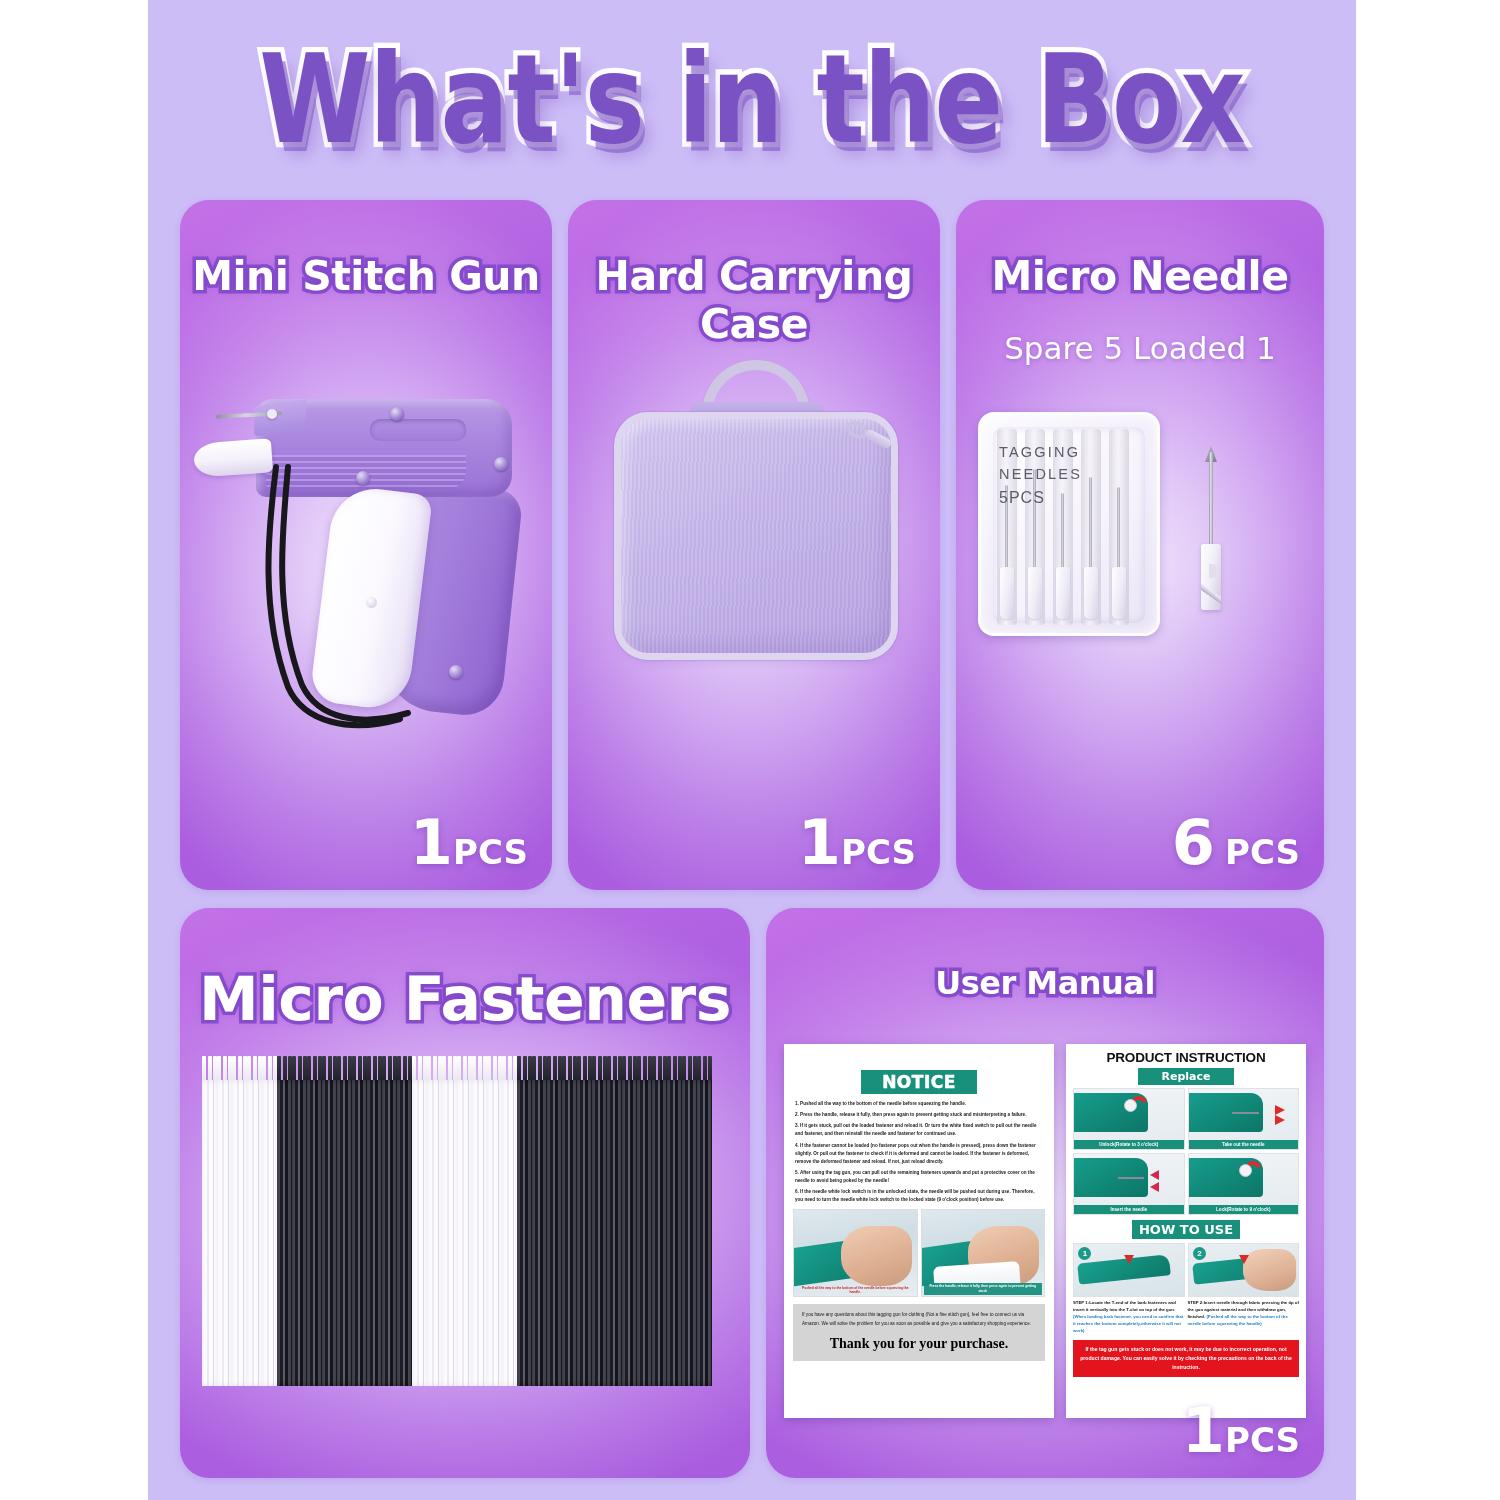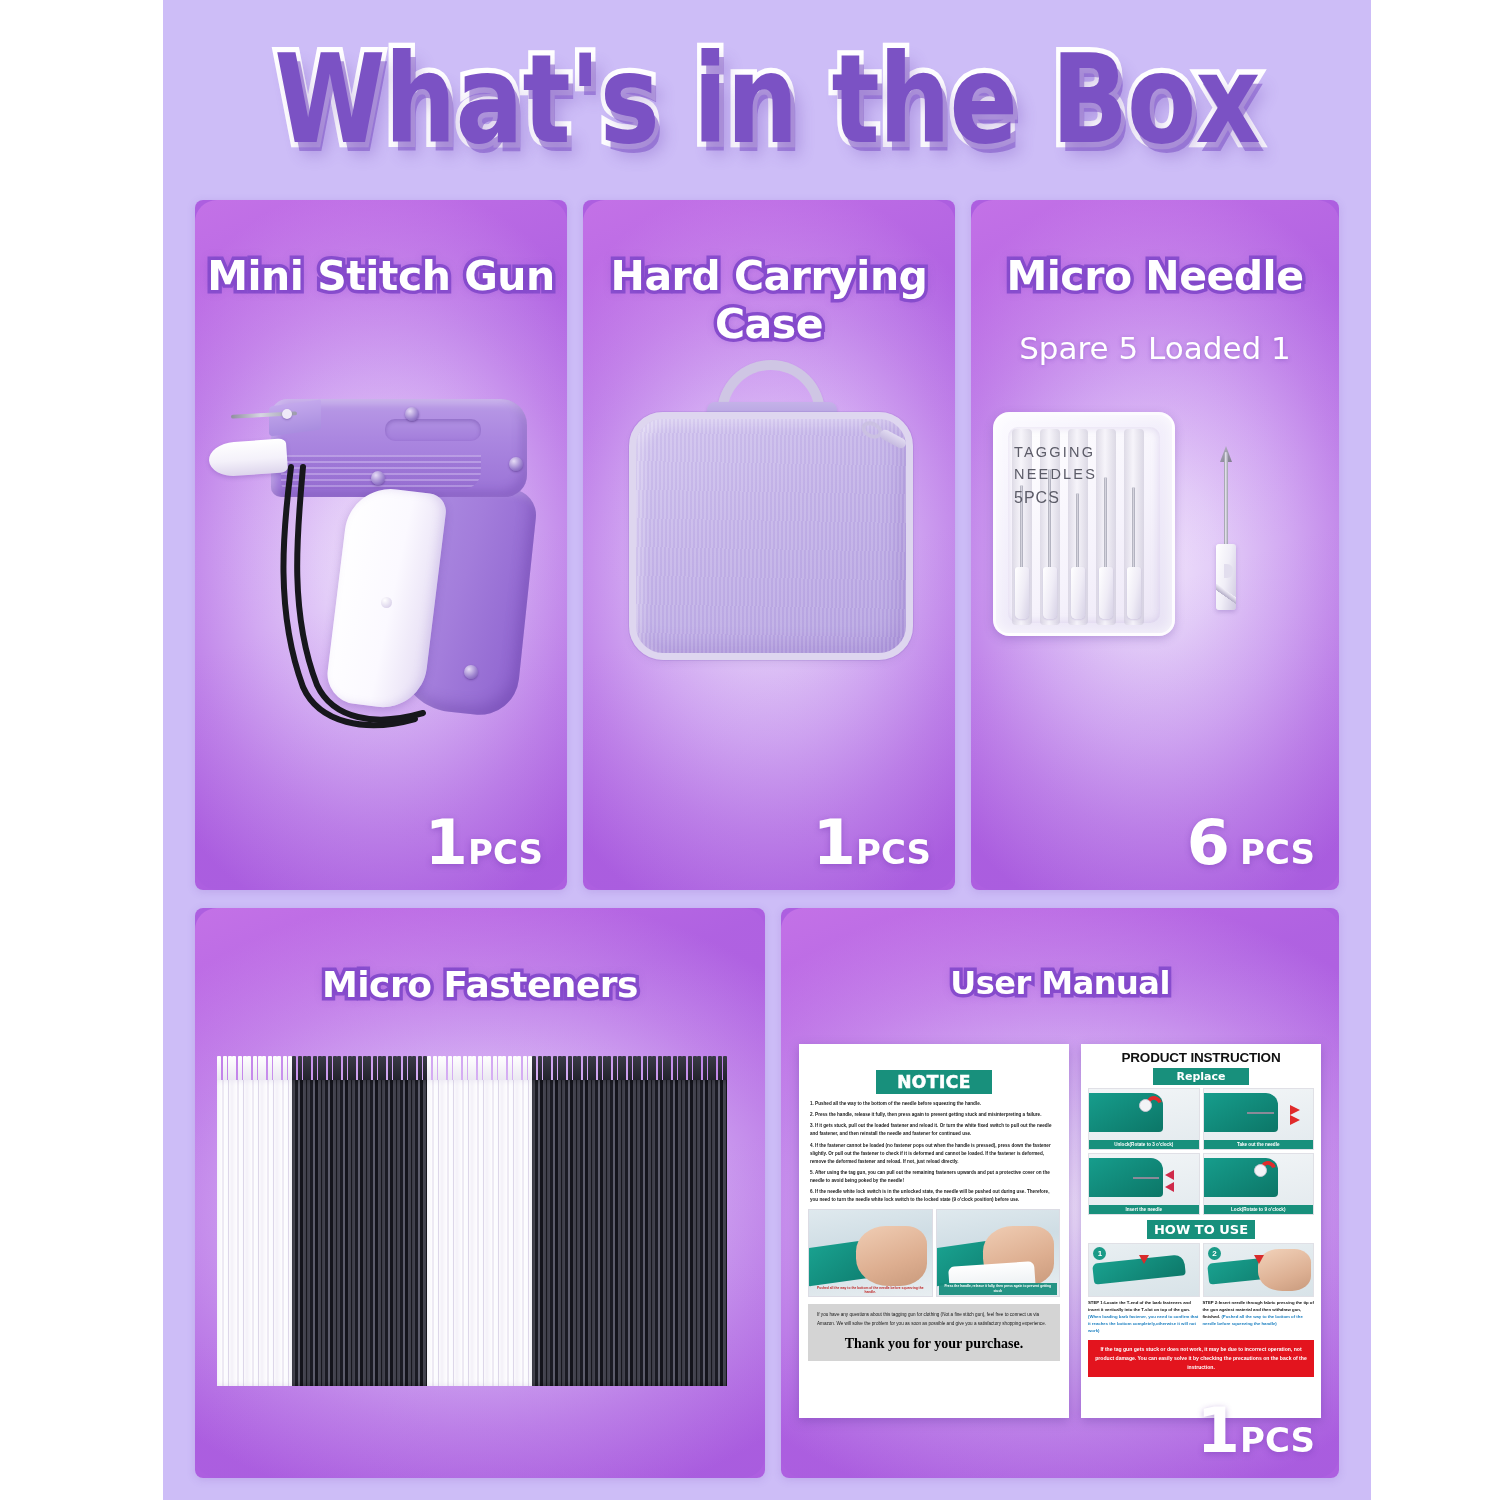--- a/index.html
+++ b/index.html
@@ -7,21 +7,21 @@
   body {
     width: 1500px;
     height: 1500px;
     background: #ffffff;
     font-family: "Liberation Sans", sans-serif;
     overflow: hidden;
   }
 
   #page {
     position: absolute;
-    left: 163px;
+    left: 148px;
     top: 0;
     width: 1208px;
     height: 1500px;
     background: #cdbdf7;
     overflow: hidden;
   }
 
   
   #title-wrap {
     position: absolute;
@@ -41,21 +41,21 @@
     text-shadow:
        5px 7px 0 rgba(123,82,196,0.55),
        9px 11px 14px rgba(110,70,180,0.30);
     transform: scaleY(1.18) scaleX(0.97);
     transform-origin: center top;
   }
 
   
   .card {
     position: absolute;
-    border-radius: 8px;
+    border-radius: 29px;
     overflow: hidden;
     background:
       radial-gradient(ellipse 75% 55% at 50% 52%,
         #f0e2fb 0%, #e3cdf8 22%, #d2a9f2 48%, #c084e9 72%, #ad5fe0 100%);
     box-shadow: 0 2px 8px rgba(120,70,190,0.18);
   }
   .card::after {
     content: "";
     position: absolute; inset: 0;
     border-radius: 22px;
@@ -84,21 +84,21 @@
     font-weight: bold;
     color: #ffffff;
     -webkit-text-stroke: 7px #8a4fd0;
     paint-order: stroke fill;
     text-shadow: 0 0 10px rgba(120,60,190,0.55);
     letter-spacing: -0.5px;
   }
   #t-gun    { top: 52px;  font-size: 41px; }
   #t-case   { top: 52px;  font-size: 41px; }
   #t-needle { top: 52px;  font-size: 41px; }
-  #t-fast   { top: 56px;  font-size: 36px; }
+  #t-fast   { top: 56px;  font-size: 60px; }
   #t-manual { top: 56px;  font-size: 32px; }
 
   .sub-line {
     position: absolute;
     left: 0; width: 100%;
     text-align: center;
     top: 130px;
     font-family: "DejaVu Sans", sans-serif;
     font-size: 31px;
     font-weight: 500;

